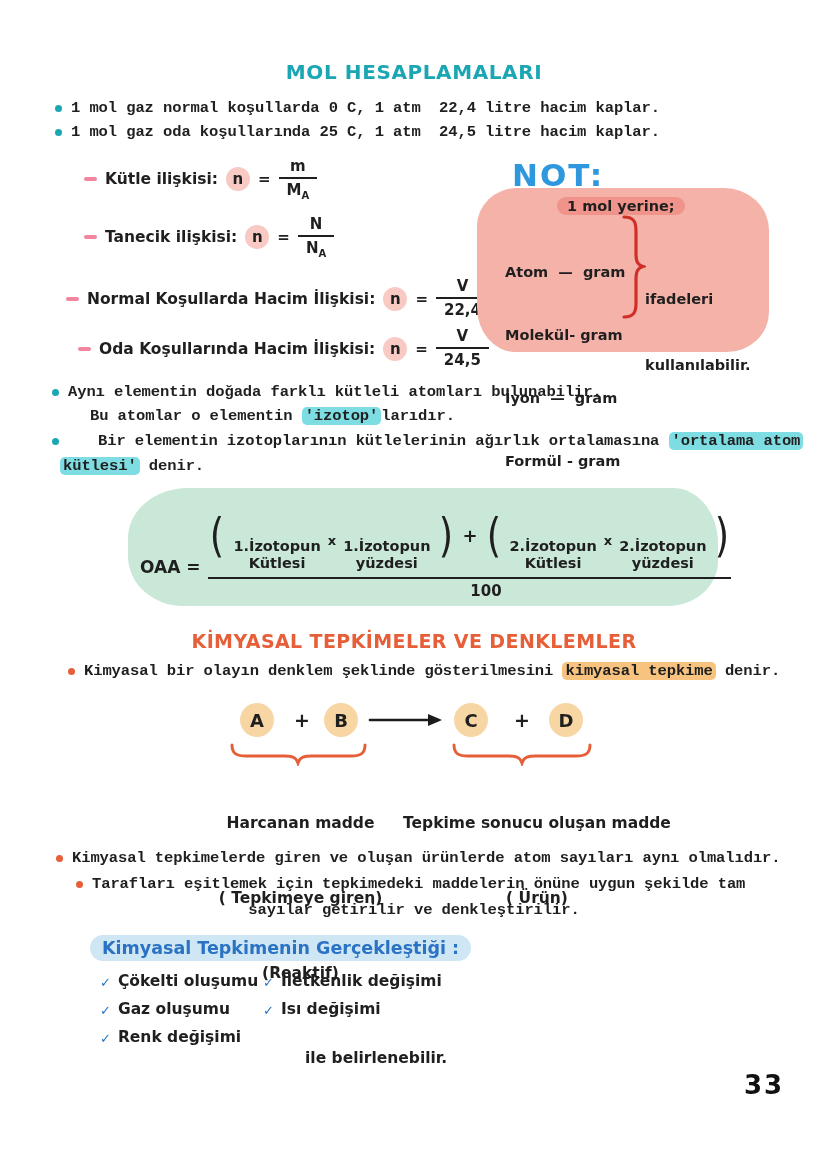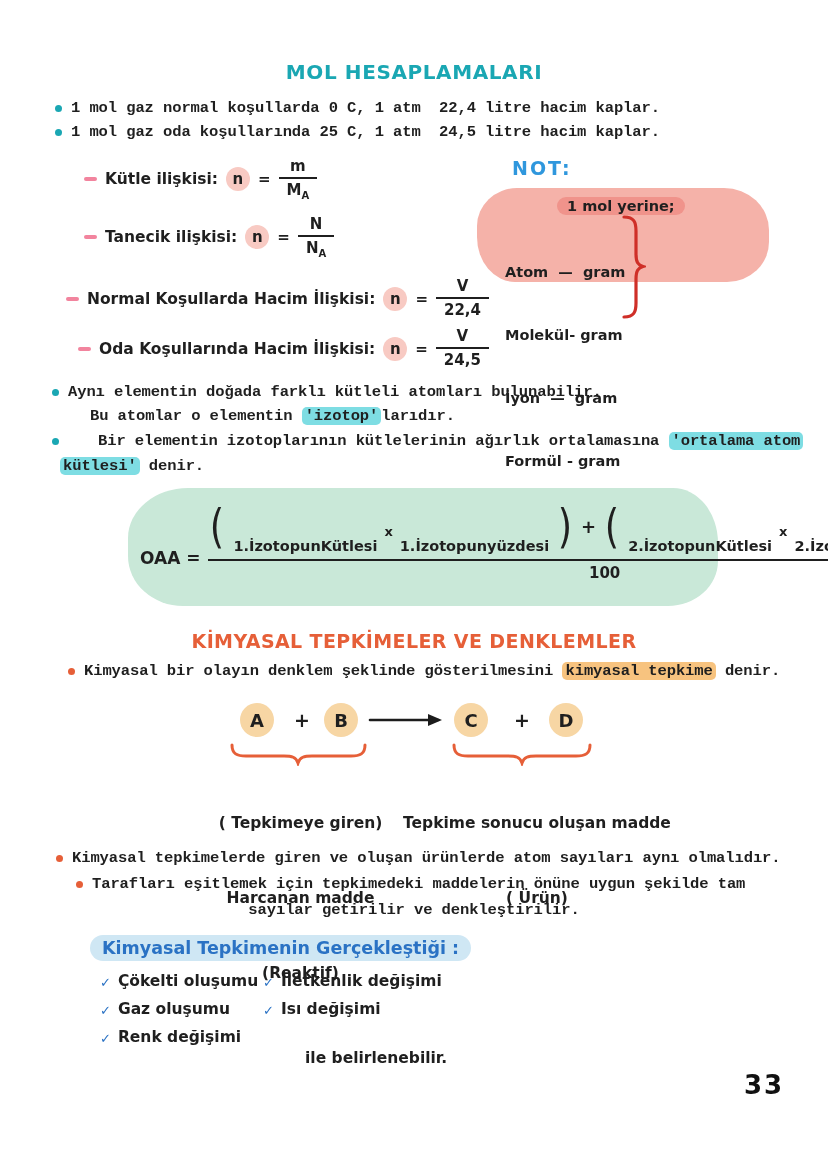--- a/index.html
+++ b/index.html
@@ -22,45 +22,45 @@
   .dash { width:13px; height:4px; border-radius:3px; background:var(--pink-dash); flex:none; }
   .rlabel { font-weight:600; font-size:15.5px; white-space:pre; }
   .ncirc { width:24px; height:24px; border-radius:50%; background:var(--n-circle);
     display:inline-flex; align-items:center; justify-content:center;
     font-weight:800; font-size:15px; flex:none; }
   .eq { font-weight:700; font-size:15px; }
   .frac { display:inline-flex; flex-direction:column; align-items:center; font-weight:700; font-size:15px; }
   .frac .num { padding:0 8px 2px; }
   .frac .den { border-top:2.5px solid #1f1f1f; padding:2px 8px 0; }
   .frac sub { font-size:10px; }
-  .not-box { position:absolute; left:477px; top:188px; width:292px; height:94px;
+  .not-box { position:absolute; left:477px; top:188px; width:292px; height:164px;
     background:var(--pink-box); border-radius:40px 45px 42px 38px / 38px 42px 40px 45px;padding-left:41px; }
   .not-title { position:absolute; left:512px; top:157px; color:var(--not-blue);
-    font-size:19px; font-weight:800; letter-spacing:2px; }
+    font-size:31px; font-weight:800; letter-spacing:2px; }
   .not-heading { position:absolute; left:80px; top:8px; }
   .pill { background:var(--pink-pill); border-radius:10px; padding:1px 10px;
     font-weight:700; font-size:14.5px; white-space:pre; }
   .not-rows { position:absolute; left:28px; top:32px; line-height:21px;
     font-weight:700; font-size:14.5px; white-space:pre; }
   .not-side { position:absolute; left:168px; top:56px; line-height:22px;
     font-weight:700; font-size:14.5px; white-space:pre; }
   .hl { border-radius:5px; padding:0 3px; }
   .hl.teal { background:var(--hl-teal); }
   .hl.orange { background:var(--hl-orange); }
   .oaa-box { position:absolute; left:128px; top:488px; width:590px; height:118px;
     background:var(--green-box); border-radius:60px 45px 50px 55px / 50px 55px 45px 50px; }
   .oaa { position:absolute; left:140px; top:498px; width:566px; display:flex;
     align-items:center; gap:8px; }
   .oaa-lhs { font-weight:800; font-size:17px; white-space:pre;margin-top:36px; }
   .bigfrac { display:flex; flex-direction:column; align-items:center; flex:1; }
   .bigfrac .top { display:flex; align-items:center; gap:7px; padding-bottom:4px; }
   .bigfrac .bar { align-self:stretch; border-top:2.5px solid #1f1f1f; }
   .bigfrac .bot { padding-top:3px; font-weight:800; font-size:15px;margin-left:32px; }
   .paren { font-size:46px; font-weight:400; line-height:0.85; transform:scaleX(0.8); }
-  .stack { display:flex; flex-direction:row; align-items:flex-start; line-height:1.2;
+  .stack { display:flex; flex-direction:column; align-items:center; line-height:1.2;
     font-weight:700; font-size:14.5px; white-space:pre;margin-top:40px; }
   .opx { font-weight:700; font-size:13px; padding-top:10px; }
   .oplus { font-weight:800; font-size:18px; }
   .chem-circle { position:absolute; width:34px; height:34px; border-radius:50%;
     background:var(--peach-circle); display:flex; align-items:center; justify-content:center;
     font-weight:800; font-size:18px; }
   .chem-plus { position:absolute; font-weight:800; font-size:19px; }
   .rx-label { position:absolute; text-align:center; line-height:25px;
     font-weight:600; font-size:15.5px; white-space:pre; }
   .check-heading { position:absolute; left:90px; top:938px; }
@@ -147,20 +147,24 @@
     </div>
     <div class="not-rows">
       <div>Atom  —  gram</div>
       <div>Molekül- gram</div>
       <div>İyon  —  gram</div>
       <div>Formül - gram</div>
     </div>
     <svg class="abs" style="left:143px; top:26px;" width="26" height="106" viewBox="0 0 26 106">
       <path d="M4,3 C14,3 16,8 16,17 L16,40 C16,48 18,51 23,52.5 C18,54 16,57 16,65 L16,89 C16,98 14,103 4,103" fill="none" stroke="var(--red)" stroke-width="3.2" stroke-linecap="round"></path>
     </svg>
+    <div class="not-side">
+      <div>ifadeleri</div>
+      <div>kullanılabilir.</div>
+    </div>
   </div>
 
   <div class="line" style="top:383px; left:52px;">
     <span class="dot teal"></span>
     <span class="hand">Aynı elementin doğada farklı kütleli atomları bulunabilir.</span>
   </div>
   <div class="line" style="top:407px; left:90px;">
     <span class="hand"><span>Bu atomlar o elementin </span><span class="hl teal">'izotop'</span><span>larıdır.</span></span>
   </div>
   <div class="line" style="top:432px; left:52px;gap:39px;">
@@ -220,22 +224,22 @@
     </div>
 
   <svg class="abs" style="left:230px; top:742px;" width="137" height="24" viewBox="0 0 137 24">
     <path d="M2,3 C2,12 7,14 16,14 L54,14 C62,14 66,15 68,21 C70,15 74,14 82,14 L121,14 C130,14 135,12 135,3" fill="none" stroke="var(--orange)" stroke-width="3" stroke-linecap="round"></path>
   </svg>
   <svg class="abs" style="left:452px; top:742px;" width="140" height="24" viewBox="0 0 140 24">
     <path d="M2,3 C2,12 7,14 16,14 L56,14 C64,14 68,15 70,21 C72,15 76,14 84,14 L124,14 C133,14 138,12 138,3" fill="none" stroke="var(--orange)" stroke-width="3" stroke-linecap="round"></path>
   </svg>
 
   <div class="rx-label" style="left:218px; top:761px; width:165px;">
+    <div>Harcanan madde</div>
     <div>( Tepkimeye giren)</div>
-    <div>Harcanan madde</div>
     <div>(Reaktif)</div>
   </div>
   <div class="rx-label" style="left:398px; top:761px; width:278px;">
     <div>Tepkime sonucu oluşan madde</div>
     <div>( Ürün)</div>
   </div>
 
   <div class="line" style="top:849px; left:56px;">
     <span class="dot orange"></span>
     <span class="hand">Kimyasal tepkimelerde giren ve oluşan ürünlerde atom sayıları aynı olmalıdır.</span>

